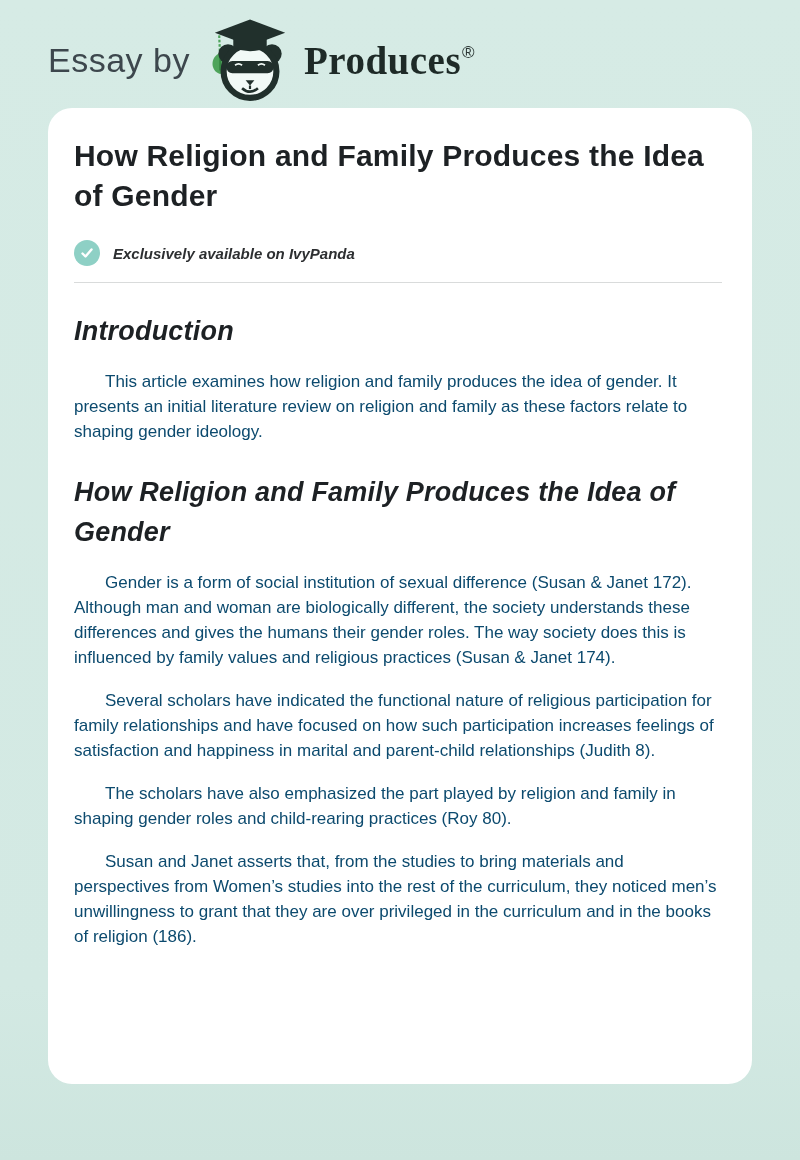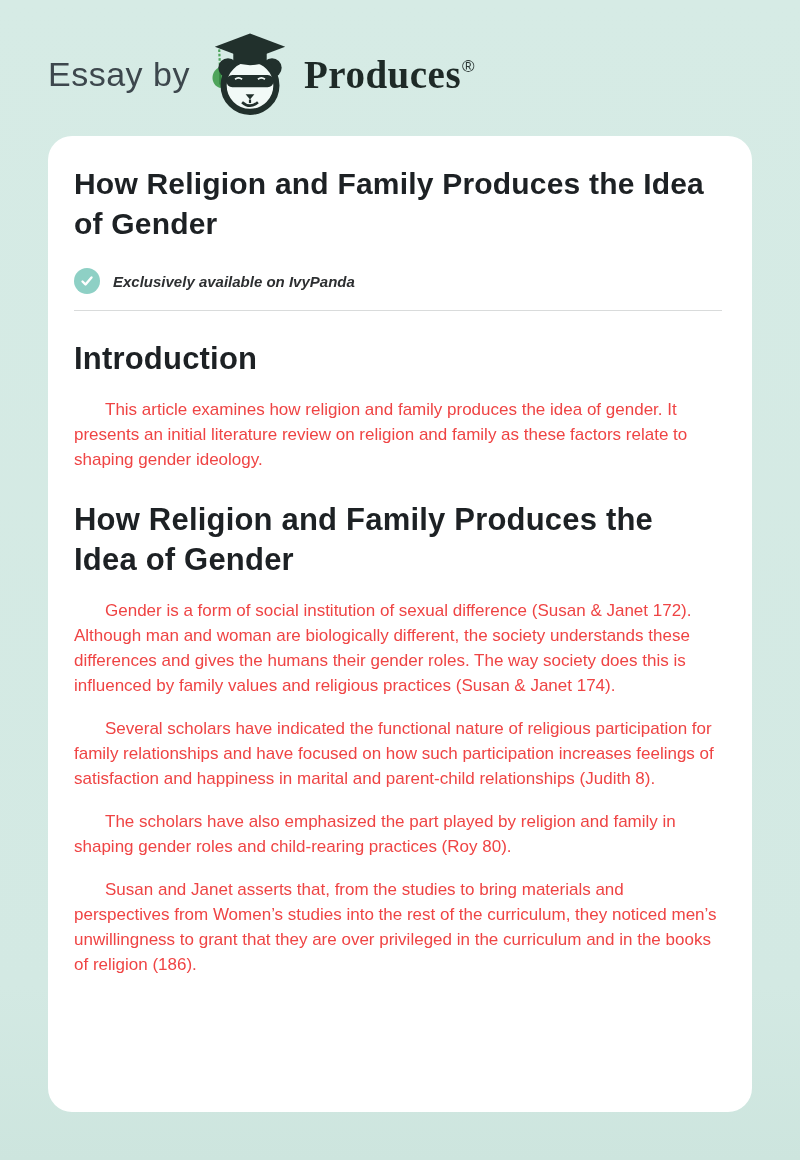--- a/index.html
+++ b/index.html
@@ -11,21 +11,21 @@
     min-height: 1160px;
     background: linear-gradient(180deg, #d6ebe5 0%, #d3e9e3 85%, #cde5de 100%);
   }
   .page {
     width: 800px;
     min-height: 1160px;
     padding: 0 48px 48px 48px;
   }
   
   .site-header {
-    height: 136px;
+    height: 108px;
     display: flex;
     align-items: center;
     padding-top: 12px;
   }
   .essay-by {
     font-size: 34px;
     color: #3d474d;
     letter-spacing: 0.5px;
     white-space: nowrap;
   }
@@ -87,31 +87,32 @@
     font-weight: 700;
     color: #2d2f31;
     font-style: italic;
   }
   hr.divider {
     border: none;
     border-top: 1px solid #d9dbdb;
     margin: 0 0 6px 0;
   }
   h2.section-heading {
-    font-size: 31px;
+    font-size: 27px;
     line-height: 40px;
     font-weight: 700;
     color: #1d2124;
     margin: 28px 0 10px 0;
     letter-spacing: 0.2px;
+    font-style: italic;
   }
   p.paragraph {
     font-size: 17px;
     line-height: 25px;
-    color: #ef4444;
+    color: #0c4a6e;
     text-indent: 31px;
     margin: 18px 0;
   }
   p.paragraph:last-child { margin-bottom: 6px; }
 </style>
 </head>
 <body>
 
 <div class="page">
 

